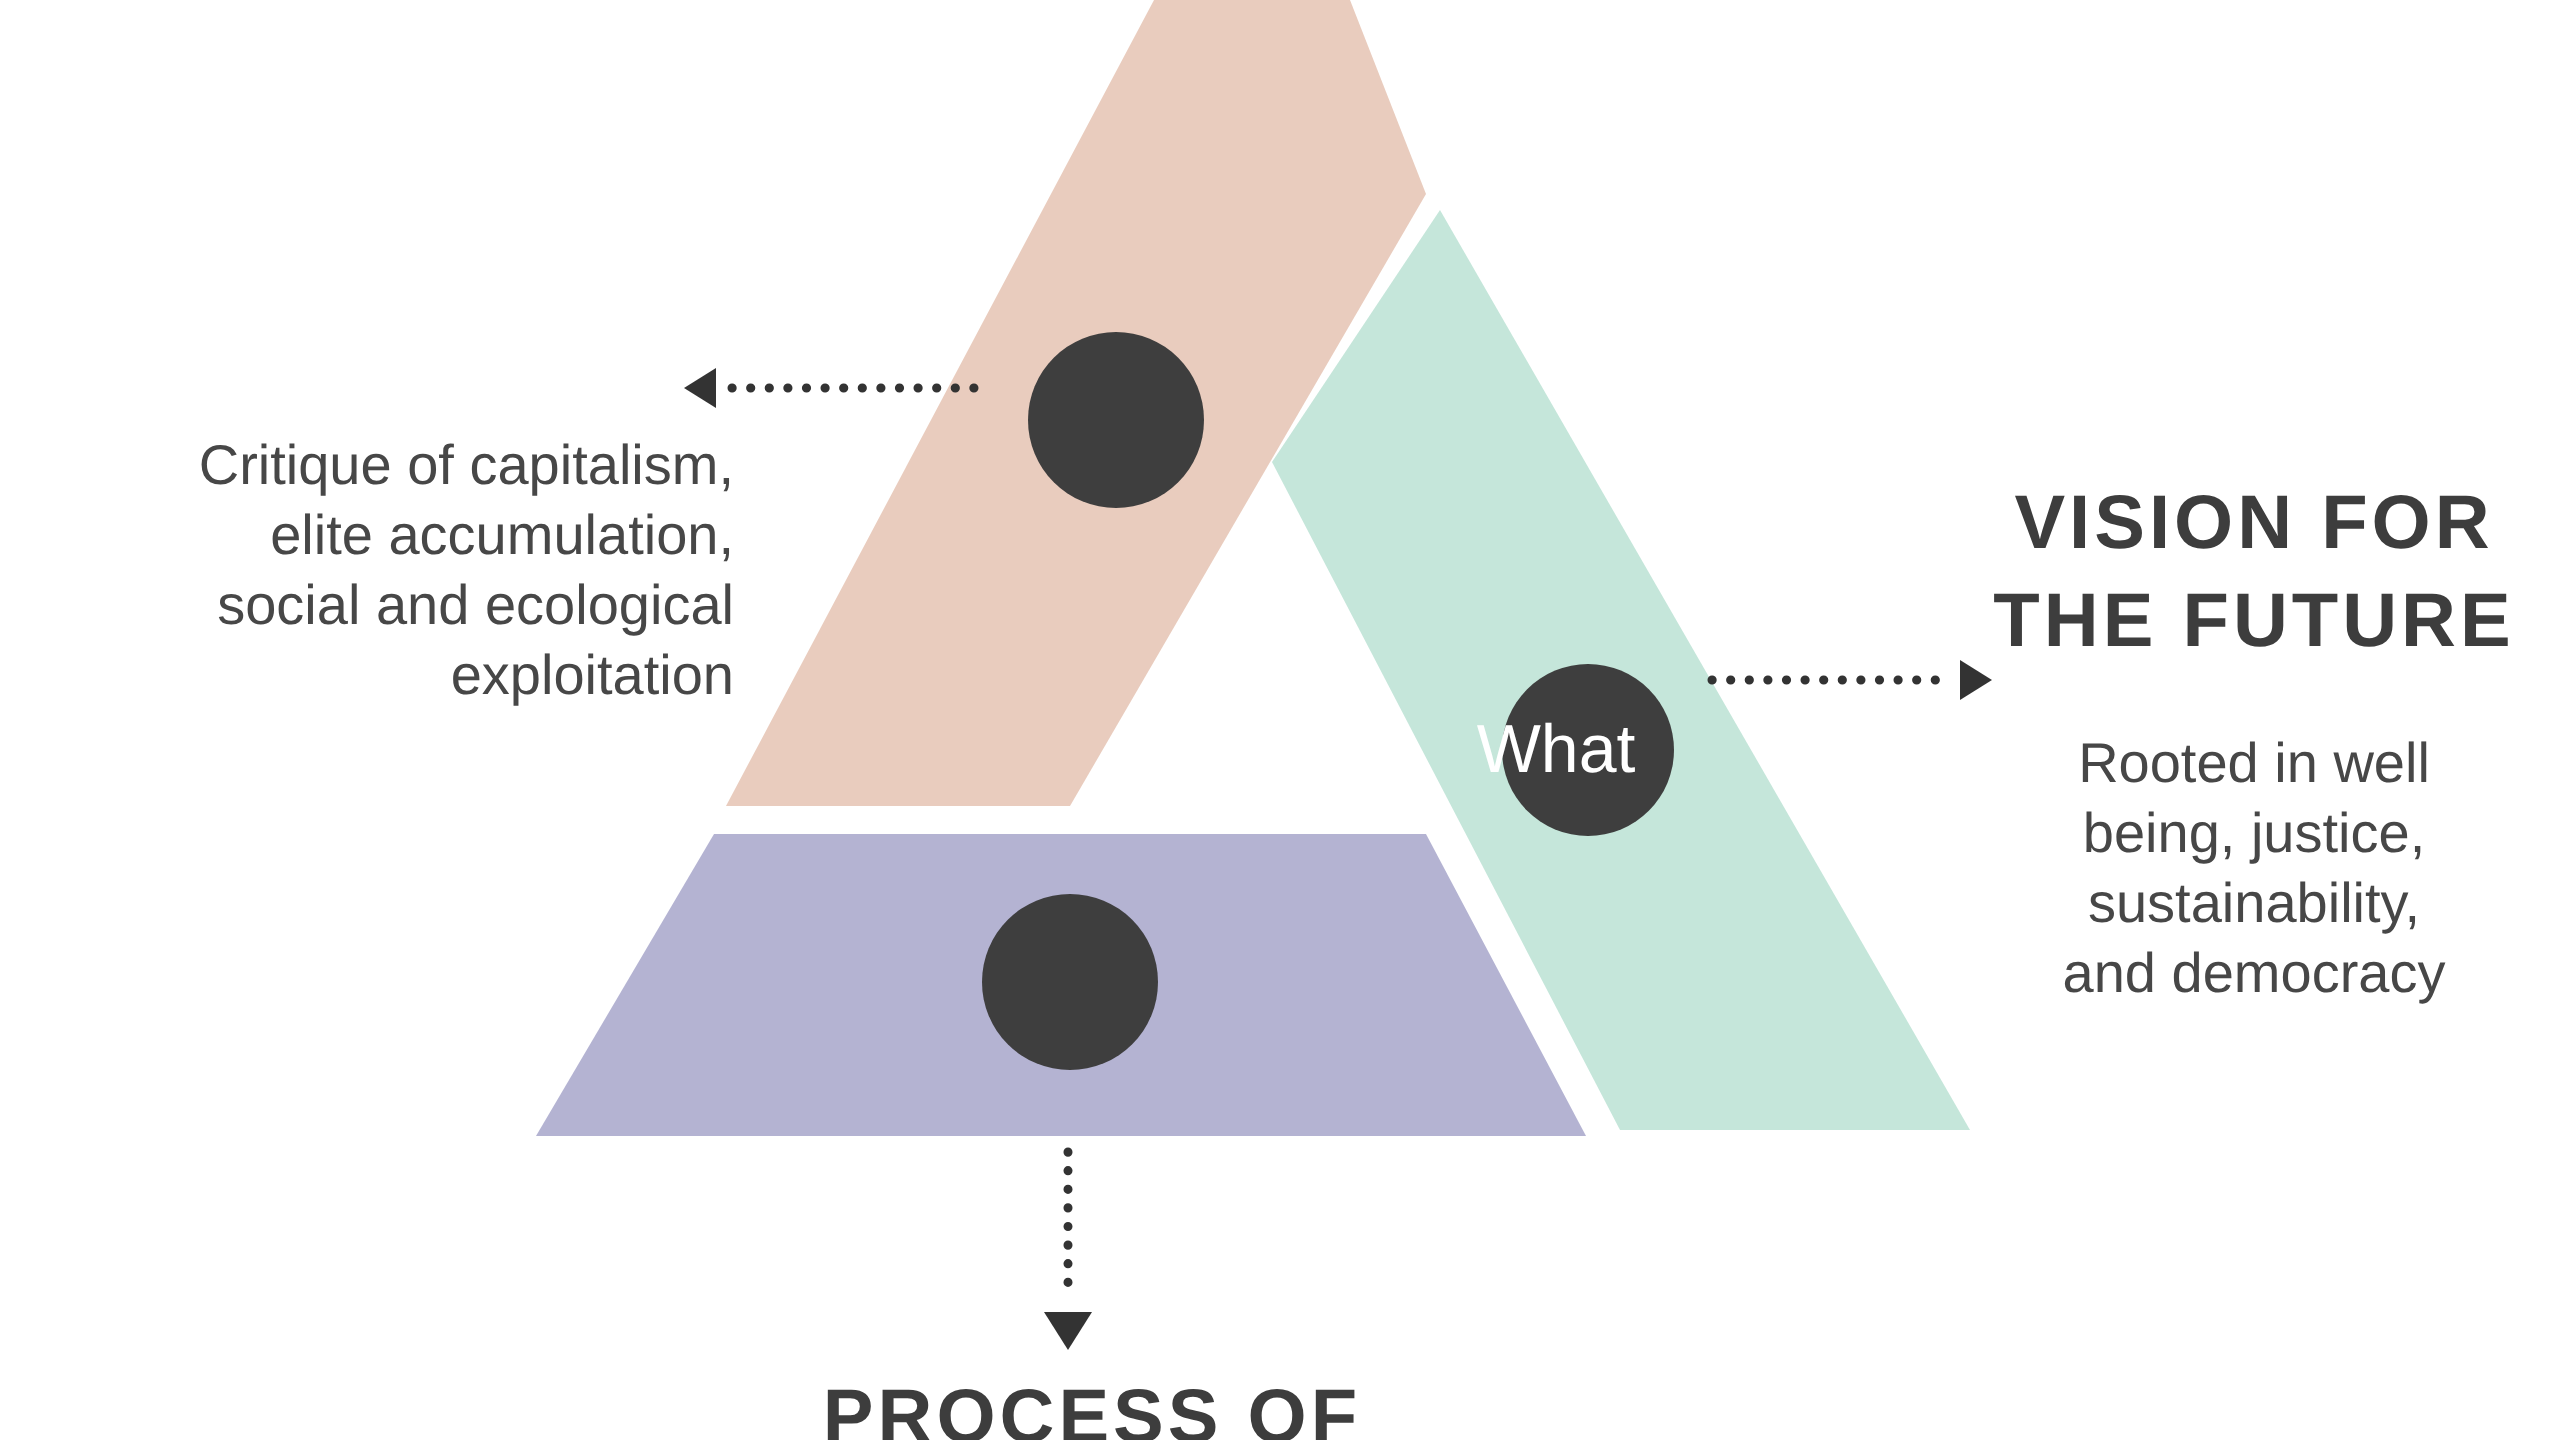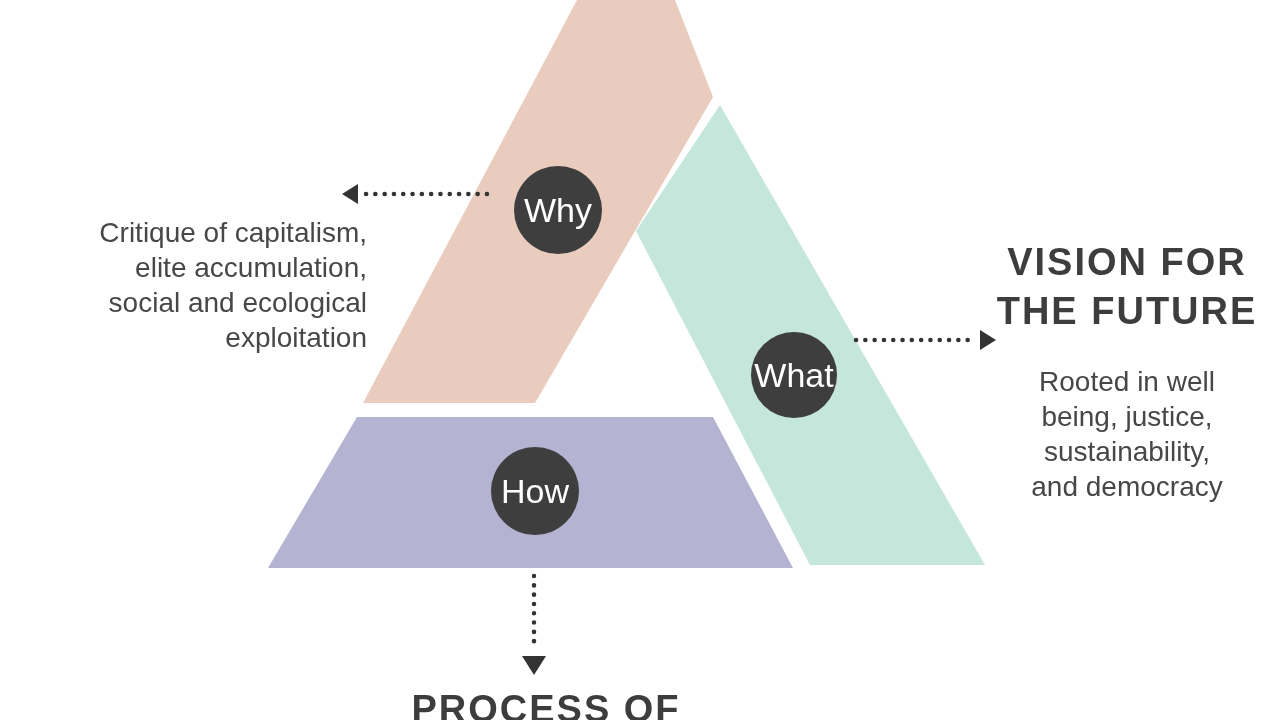--- a/index.html
+++ b/index.html
@@ -66,23 +66,21 @@
     <line x1="487" y1="194" x2="360" y2="194" stroke-width="4.5" stroke-linecap="round" stroke-dasharray="0.1 9.2" fill="none" stroke="#333333"></line>
     <polygon points="342,194 358,184 358,204" fill="#333333"></polygon>
 
     <line x1="856" y1="340" x2="976" y2="340" stroke-width="4.5" stroke-linecap="round" stroke-dasharray="0.1 9.2" fill="none" stroke="#333333"></line>
     <polygon points="996,340 980,330 980,350" fill="#333333"></polygon>
 
     <line x1="534" y1="576" x2="534" y2="650" stroke-width="4.5" stroke-linecap="round" stroke-dasharray="0.1 9.2" fill="none" stroke="#333333"></line>
     <polygon points="534,675 522,656 546,656" fill="#333333"></polygon>
   </svg>
 
-  <div class="label nodetext" style="left:478px; top:186px; width:160px;">Why</div>
-  <div class="label nodetext" style="left:714px; top:351px; width:160px;">What</div>
-  <div class="label nodetext" style="left:455px; top:467px; width:160px;">How</div>
+  <div class="label nodetext" style="left:698px; top:351px; width:160px;">What</div>
 
   <div class="label bodytext" style="left:7px; top:215px; width:360px;text-align:right;">Critique of capitalism,
 elite accumulation,
 social and ecological
 exploitation</div>
 
   <div class="label heading" style="left:947px; top:238px; width:360px;">VISION FOR
 THE FUTURE</div>
   <div class="label bodytext" style="left:947px; top:364px; width:360px;">Rooted in well
 being, justice,

